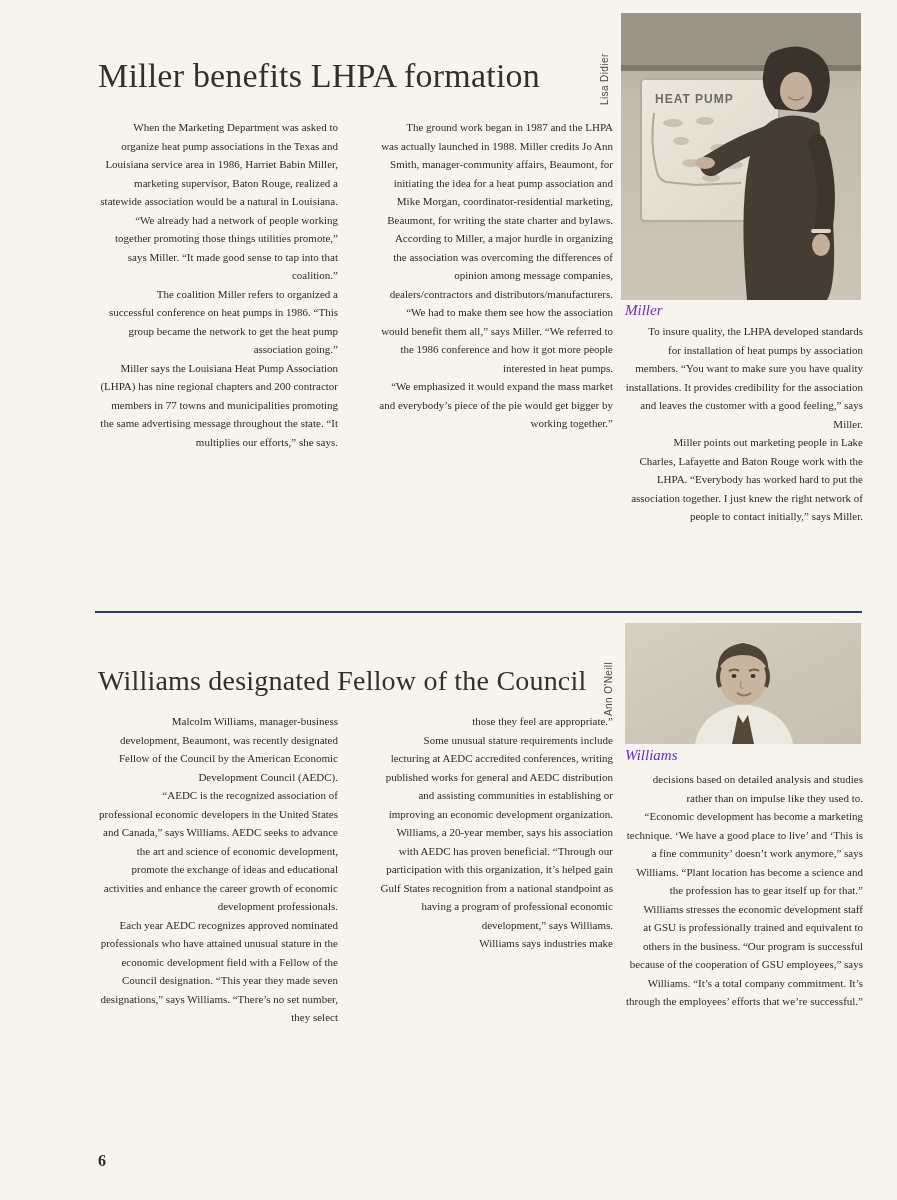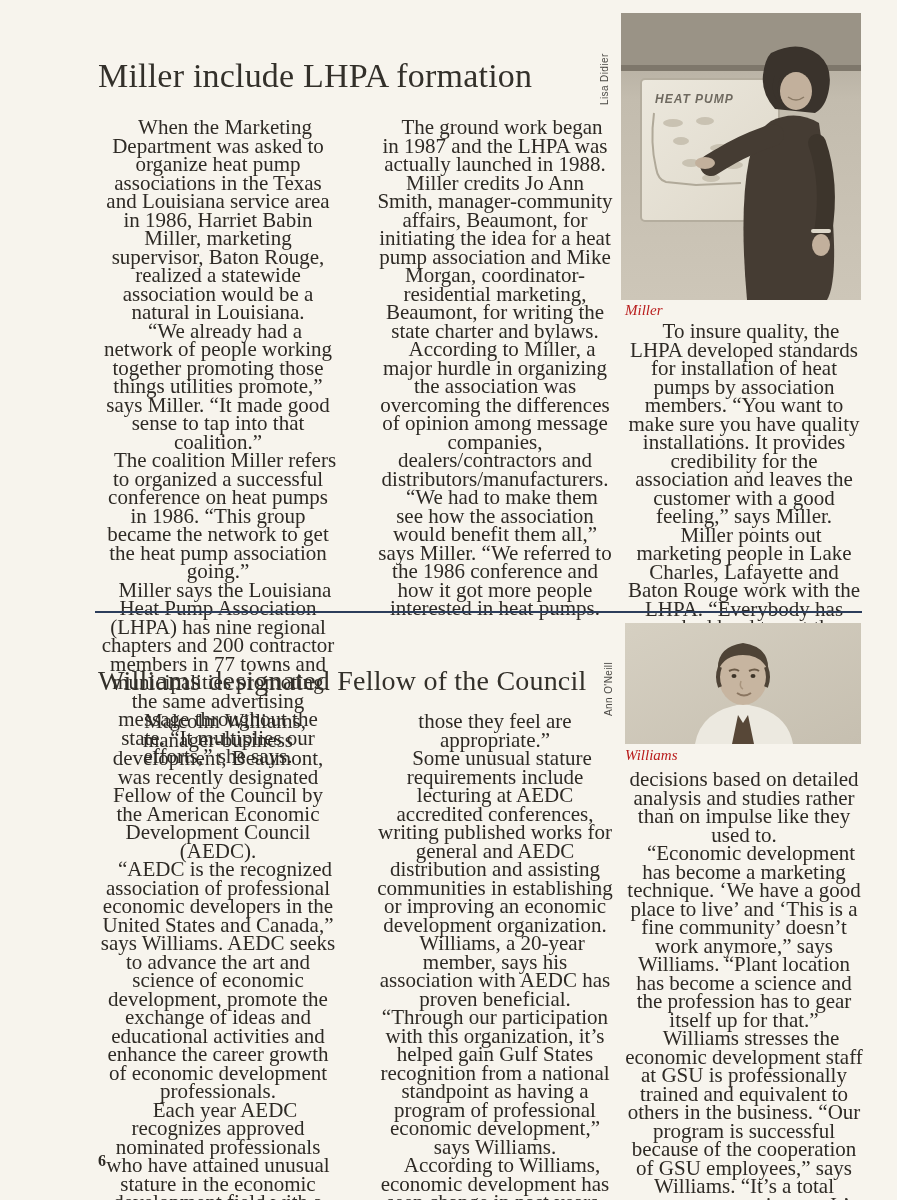--- a/index.html
+++ b/index.html
@@ -16,57 +16,56 @@
     font-family:"Liberation Serif", serif;
     font-weight:500;
     color:#33302a;
     letter-spacing:.2px;
     white-space:nowrap;
   }
   .h1a{left:98px;top:34px;font-size:34px;}
   .h2a{left:98px;top:642px;font-size:28px;text-align:center;}
   .col{
     position:absolute;
-    font-size:21px;
+    font-size:11px;
     line-height:18.5px;
-    text-align:center;
+    text-align:right;
   }
   .col p{margin:0;text-indent:14px;}
   .col p.cont{text-indent:0;}
   .a1c1{left:98px;top:118px;width:240px;}
   .a1c2{left:377px;top:118px;width:236px;}
   .a1c3{left:625px;top:322px;width:238px;}
   .a2c1{left:98px;top:712px;width:240px;}
   .a2c2{left:377px;top:712px;width:236px;}
   .a2c3{left:625px;top:770px;width:238px;}
   .photo{
     position:absolute;
     background:#f9a8d4;
-    font-style:italic;
   }
   .photo svg{display:block;}
   .miller-photo{left:621px;top:13px;width:240px;height:287px;}
   .williams-photo{left:625px;top:623px;width:236px;height:121px;}
   .photo-credit{
     position:absolute;
     font-family:"Liberation Sans", sans-serif;
     font-size:10px;
     color:#4c4a46;
     letter-spacing:.4px;
     writing-mode:vertical-rl;
     transform:rotate(180deg);
     white-space:nowrap;
   }
   .credit1{left:599px;top:15px;height:90px;}
   .credit2{left:603px;top:626px;height:90px;}
   .photo-caption{
     position:absolute;
     font-style:italic;
     font-size:15px;
-    color:#b91c1c;
+    color:#6d28d9;
   }
   .cap1{left:625px;top:302px;}
   .cap2{left:625px;top:747px;}
   .rule{
     position:absolute;
     left:95px;top:611px;
     width:767px;height:2px;
     background:#2c3d5b;
   }
   .page-number{
@@ -74,21 +73,21 @@
     left:98px;top:1152px;
     font-size:16px;font-weight:bold;
     color:#2e2a25;
   }
 </style>
 </head>
 <body>
 
 <div class="page">
 
-  <h1 class="headline h1a">Miller include LHPA formation</h1>
+  <h1 class="headline h1a">Miller benefits LHPA formation</h1>
 
   <div class="photo-credit credit1">Lisa Didier</div>
 
   <div class="photo miller-photo">
     <svg width="240" height="287" viewBox="0 0 240 287">
       <defs>
         <linearGradient id="wallGrad" x1="0" y1="0" x2="0" y2="1">
           <stop offset="0" stop-color="#a9a296"></stop>
           <stop offset="0.3" stop-color="#c3bcae"></stop>
           <stop offset="1" stop-color="#cdc6b8"></stop>
@@ -134,20 +133,21 @@
     <p>When the Marketing Department was asked to organize heat pump associations in the Texas and Louisiana service area in 1986, Harriet Babin Miller, marketing supervisor, Baton Rouge, realized a statewide association would be a natural in Louisiana.</p>
     <p>“We already had a network of people working together promoting those things utilities promote,” says Miller. “It made good sense to tap into that coalition.”</p>
     <p>The coalition Miller refers to organized a successful conference on heat pumps in 1986. “This group became the network to get the heat pump association going.”</p>
     <p>Miller says the Louisiana Heat Pump Association (LHPA) has nine regional chapters and 200 contractor members in 77 towns and municipalities promoting the same advertising message throughout the state. “It multiplies our efforts,” she says.</p>
   </div>
 
   <div class="col a1c2">
     <p>The ground work began in 1987 and the LHPA was actually launched in 1988. Miller credits Jo Ann Smith, manager-community affairs, Beaumont, for initiating the idea for a heat pump association and Mike Morgan, coordinator-residential marketing, Beaumont, for writing the state charter and bylaws.</p>
     <p>According to Miller, a major hurdle in organizing the association was overcoming the differences of opinion among message companies, dealers/contractors and distributors/manufacturers.</p>
     <p>“We had to make them see how the association would benefit them all,” says Miller. “We referred to the 1986 conference and how it got more people interested in heat pumps.</p>
+    <p>“We emphasized it would expand the mass market and everybody’s piece of the pie would get bigger by working together.”</p>
   </div>
 
   <div class="col a1c3">
     <p>To insure quality, the LHPA developed standards for installation of heat pumps by association members. “You want to make sure you have quality installations. It provides credibility for the association and leaves the customer with a good feeling,” says Miller.</p>
     <p>Miller points out marketing people in Lake Charles, Lafayette and Baton Rouge work with the LHPA. “Everybody has worked hard to put the association together. I just knew the right network of people to contact initially,” says Miller.</p>
   </div>
 
   <div class="rule"></div>
 
   <h2 class="headline h2a">Williams designated Fellow of the Council</h2>
@@ -184,21 +184,20 @@
   <div class="col a2c1">
     <p>Malcolm Williams, manager-business development, Beaumont, was recently designated Fellow of the Council by the American Economic Development Council (AEDC).</p>
     <p>“AEDC is the recognized association of professional economic developers in the United States and Canada,” says Williams. AEDC seeks to advance the art and science of economic development, promote the exchange of ideas and educational activities and enhance the career growth of economic development professionals.</p>
     <p>Each year AEDC recognizes approved nominated professionals who have attained unusual stature in the economic development field with a Fellow of the Council designation. “This year they made seven designations,” says Williams. “There’s no set number, they select</p>
   </div>
 
   <div class="col a2c2">
     <p class="cont">those they feel are appropriate.”</p>
     <p>Some unusual stature requirements include lecturing at AEDC accredited conferences, writing published works for general and AEDC distribution and assisting communities in establishing or improving an economic development organization.</p>
     <p>Williams, a 20-year member, says his association with AEDC has proven beneficial. “Through our participation with this organization, it’s helped gain Gulf States recognition from a national standpoint as having a program of professional economic development,” says Williams.</p>
-    <p>According to Williams, economic development has seen change in past years. Activities are much more competitive and techniques are more sophisticated.</p>
     <p>Williams says industries make</p>
   </div>
 
   <div class="col a2c3">
     <p class="cont">decisions based on detailed analysis and studies rather than on impulse like they used to.</p>
     <p>“Economic development has become a marketing technique. ‘We have a good place to live’ and ‘This is a fine community’ doesn’t work anymore,” says Williams. “Plant location has become a science and the profession has to gear itself up for that.”</p>
     <p>Williams stresses the economic development staff at GSU is professionally trained and equivalent to others in the business. “Our program is successful because of the cooperation of GSU employees,” says Williams. “It’s a total company commitment. It’s through the employees’ efforts that we’re successful.”</p>
   </div>
 
   <div class="page-number">6</div>

